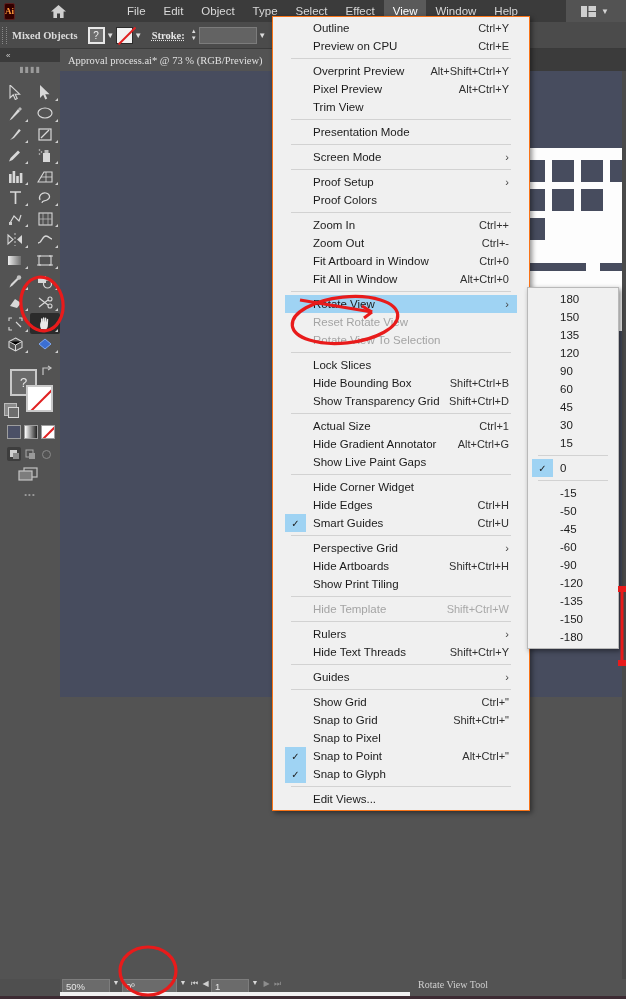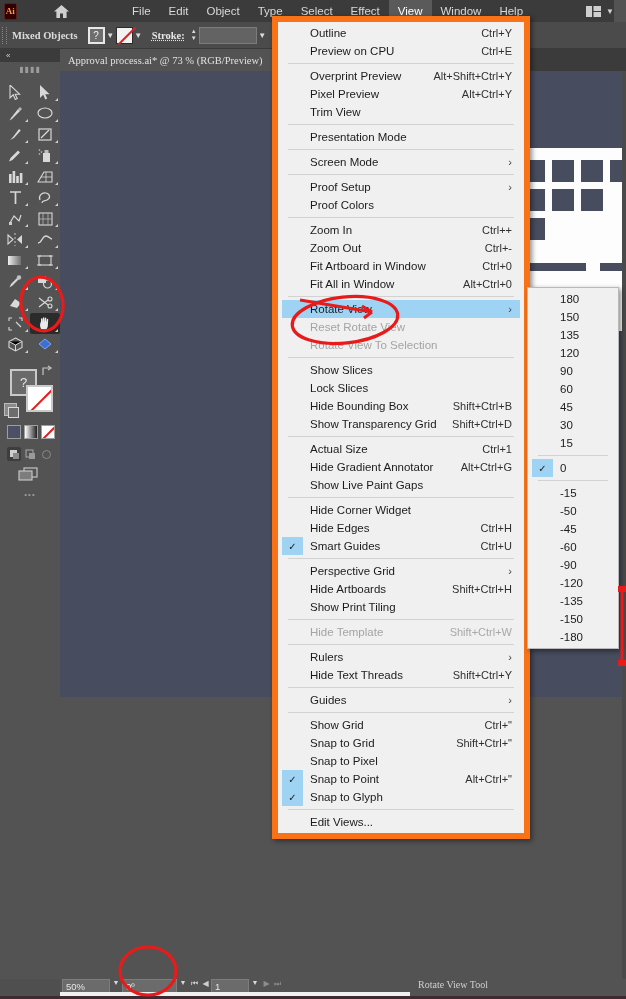--- a/index.html
+++ b/index.html
@@ -9,21 +9,21 @@
     background:#535353;
     color:#d6d6d6;
     font-size:11px;
     position:relative;
     -webkit-font-smoothing:antialiased;
   }
   .app { position:absolute; inset:0; }
 
   
   .menubar {
-    position:absolute; left:0; top:0; width:614px; height:22px;
+    position:absolute; left:0; top:0; width:566px; height:22px;
     background:#3b3b3b; display:flex; align-items:center;gap:36px;
   }
   .ai-logo {
     width:17px; height:17px; margin-left:4px; background:#330000;
     border:1px solid #5a2020; border-radius:2px;
     color:#ff9a3c; font-size:9px; font-weight:bold;
     display:flex; align-items:center; justify-content:center;
     font-family:"Liberation Serif", serif;
   }
   .home-ico { width:26px; height:22px; display:flex; align-items:center; justify-content:center; }
@@ -141,23 +141,23 @@
   }
   .artboard {
     position:absolute; left:0px; top:0px; width:566px; height:626px;
     background:#474c5e;
   }
   .art-white { position:absolute; background:#fdfdfd; }
 
   
   .dropdown {
     position:absolute; left:272px; top:16px; width:258px;
-    background:#f0f0f0; border:6px solid #f97316;
+    background:#f0f0f0; border:1px solid #f97316;
     box-shadow:2px 2px 5px rgba(0,0,0,.45);
-    padding:2px 4px; z-index:40;
+    padding:2px 12px; z-index:40;
     font-family:"Liberation Sans", sans-serif;
   }
   .mrow {
     height:18px; display:flex; align-items:center; position:relative;
     font-size:11.5px; color:#1b1b1b; padding-left:28px; padding-right:8px;
   }
   .mrow.hi { background:#9fd3f3; }
   .mrow.dis { color:#a4a4a4; }
   .mrow .sc { margin-left:auto; font-size:11px; color:#303030; }
   .mrow.dis .sc { color:#a8a8a8; }
@@ -617,23 +617,20 @@
         <span class="sub">›</span>
       </div>
       <div class="mrow dis">
         <span>Reset Rotate View</span>
       </div>
       <div class="mrow dis">
         <span>Rotate View To Selection</span>
       </div>
       <div class="msep"></div>
       <div class="mrow">
-        <span>Show Slices</span>
-      </div>
-      <div class="mrow">
         <span>Lock Slices</span>
       </div>
       <div class="mrow">
         <span>Hide Bounding Box</span>
         <span class="sc">Shift+Ctrl+B</span>
       </div>
       <div class="mrow">
         <span>Show Transparency Grid</span>
         <span class="sc">Shift+Ctrl+D</span>
       </div>

